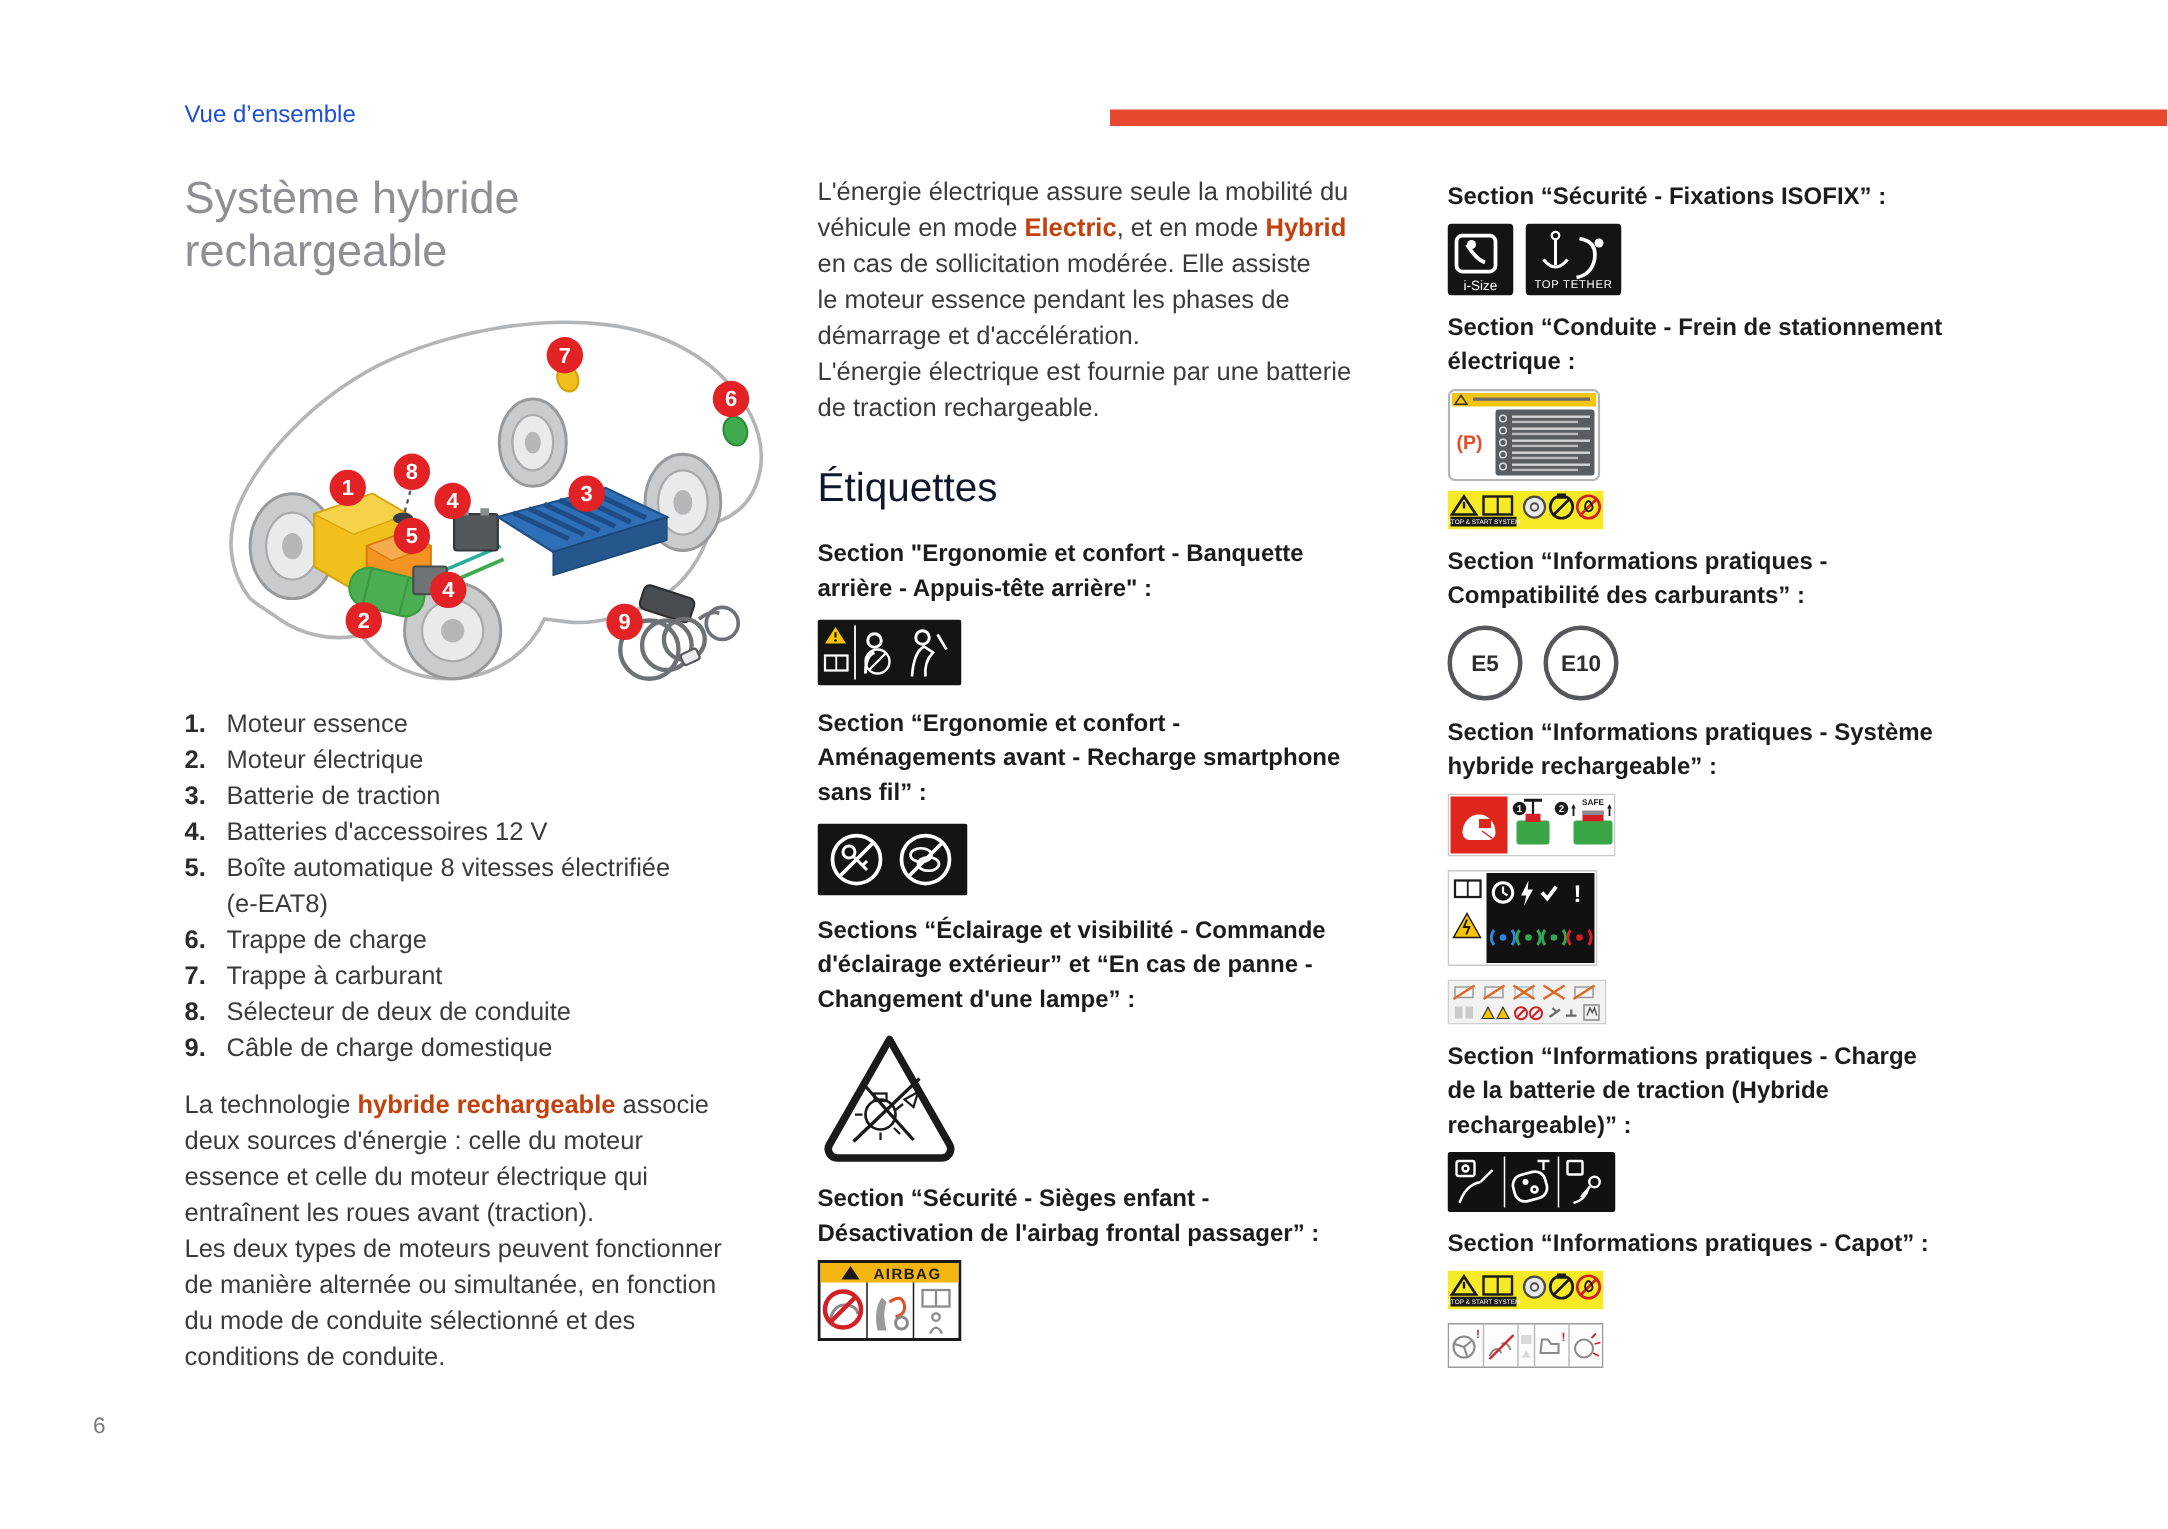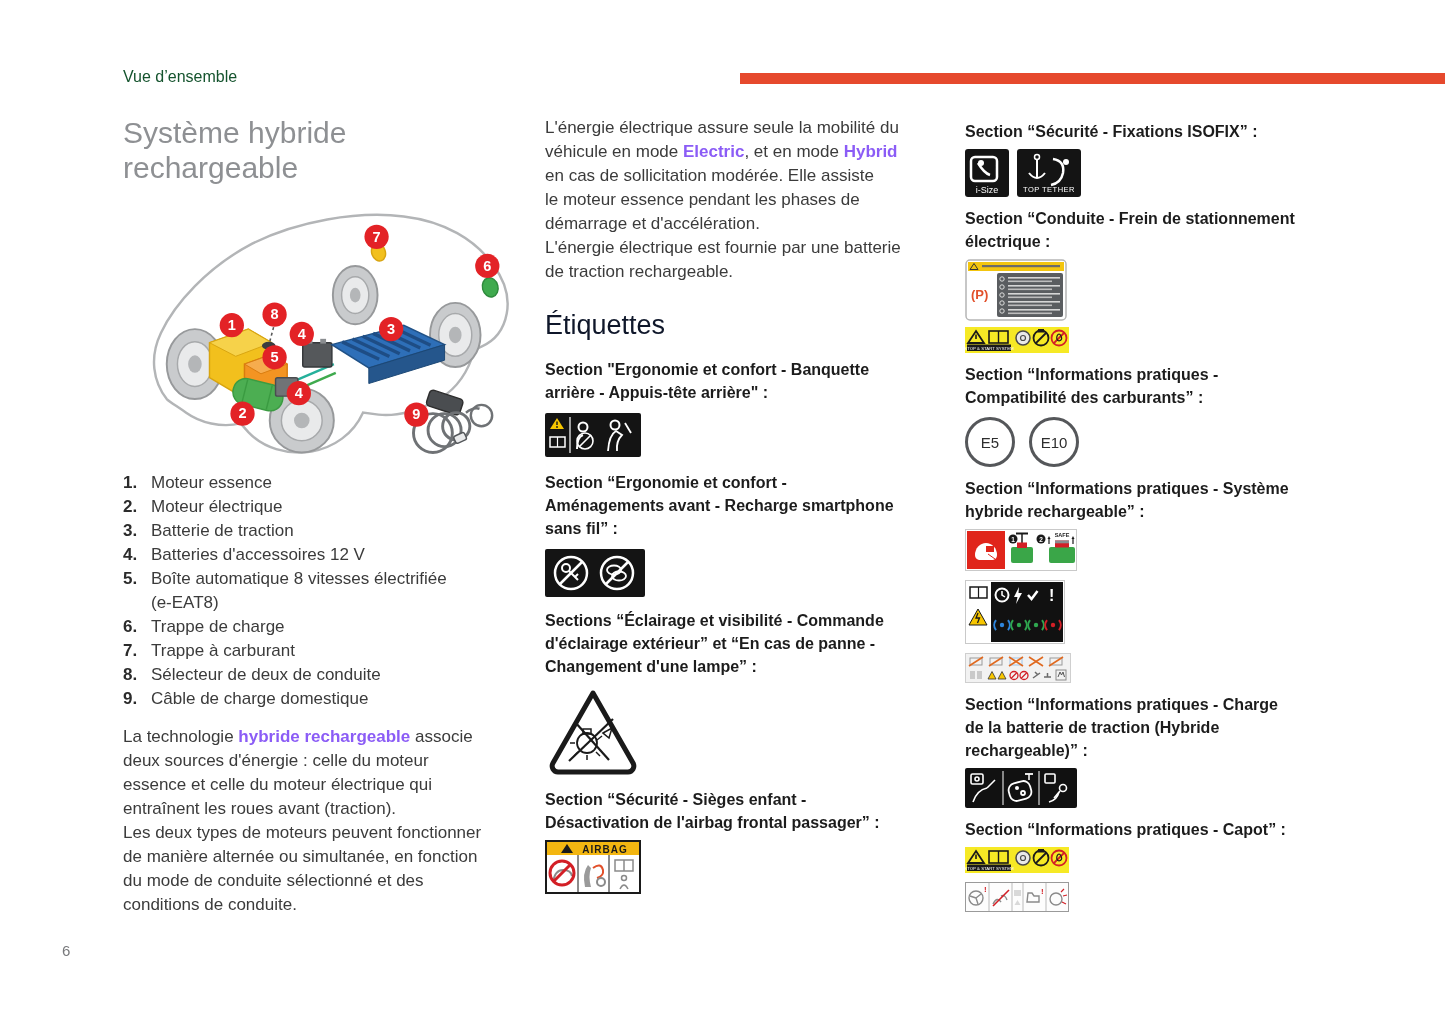--- a/index.html
+++ b/index.html
@@ -1,46 +1,46 @@
 <!DOCTYPE html>
 <html lang="fr"><head>
 <meta charset="utf-8">
 <style>
   html,body{margin:0;padding:0;background:#fff;}
   #page{position:relative;width:1445px;height:1019px;background:#fff;overflow:hidden;
         font-family:"Liberation Sans", sans-serif;color:#3b3b3b;}
-  .kicker{position:absolute;left:123px;top:68px;font-size:16px;color:#14532d;}
+  .kicker{position:absolute;left:123px;top:68px;font-size:16px;color:#1d4ed8;}
   .topbar{position:absolute;left:740px;top:73px;width:705px;height:11px;background:#e6492d;}
   .pagenum{position:absolute;left:62px;top:942px;font-size:15px;color:#77787b;}
   .col{position:absolute;top:115px;}
   .col-left{left:123px;width:392px;}
   .col-mid{left:545px;top:116px;width:400px;}
   .col-right{left:965px;top:120px;width:420px;}
   h1.title{font-size:30px;line-height:35px;font-weight:400;color:#8e9093;margin:0 0 12px 0;white-space:pre-line;}
   h2.subtitle{font-size:27px;line-height:34px;font-weight:400;color:#0f172a;margin:24px 0 0 0;}
   .body-text{font-size:17px;line-height:24px;color:#3b3b3b;white-space:pre-line;margin:0;}
-  .body-text b{color:#8b5cf6;}
+  .body-text b{color:#c2410c;}
   .plist{margin:2px 0 0 0;}
   .plist .row{display:flex;font-size:17px;line-height:24px;color:#3b3b3b;}
   .plist .num{font-weight:bold;width:28px;flex:0 0 28px;color:#2b2b2b;}
   .plist .txt{white-space:pre-line;}
   .para-left{margin-top:14px;}
   .sec-head{font-size:16px;line-height:23px;font-weight:bold;color:#1c1c1c;white-space:pre-line;margin:0;}
   .m-sec1{margin-top:16px;} .m-lbl1{margin-top:9px;}
   .m-sec2{margin-top:14px;} .m-lbl2{margin-top:9px;}
   .m-sec3{margin-top:12px;} .m-lbl3{margin-top:8px;}
   .m-sec4{margin-top:12px;} .m-lbl4{margin-top:6px;}
   .r-lbl{margin-top:6px;}
   .r-sec{margin-top:10px;}
   .r-first{margin-top:0;}
   .labelrow{display:flex;align-items:flex-start;gap:8px;}
   .fuel-badges{margin-top:8px;display:flex;gap:14px;}
   .fuel-badge{width:44px;height:44px;border:3px solid #55575a;border-radius:50%;
      display:inline-flex;align-items:center;justify-content:center;
-     font-weight:normal;font-size:15px;color:#2e2e2e;background:#fff;}
+     font-weight:bold;font-size:15px;color:#2e2e2e;background:#fff;}
   svg{display:block;}
   .stack > *{margin-top:9px;}
   .stack > *:first-child{margin-top:6px;}
 </style>
 </head>
 <body>
 
 <div id="page">
 
   <div class="kicker">Vue d’ensemble</div>

